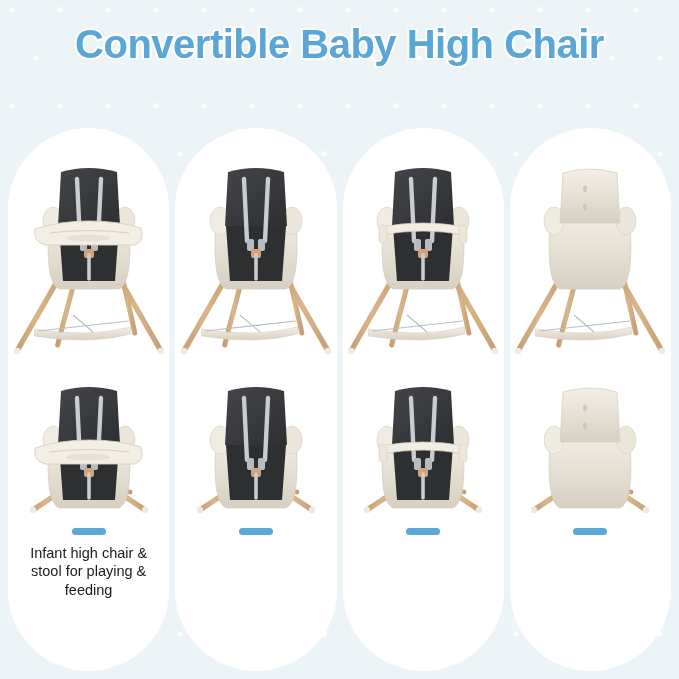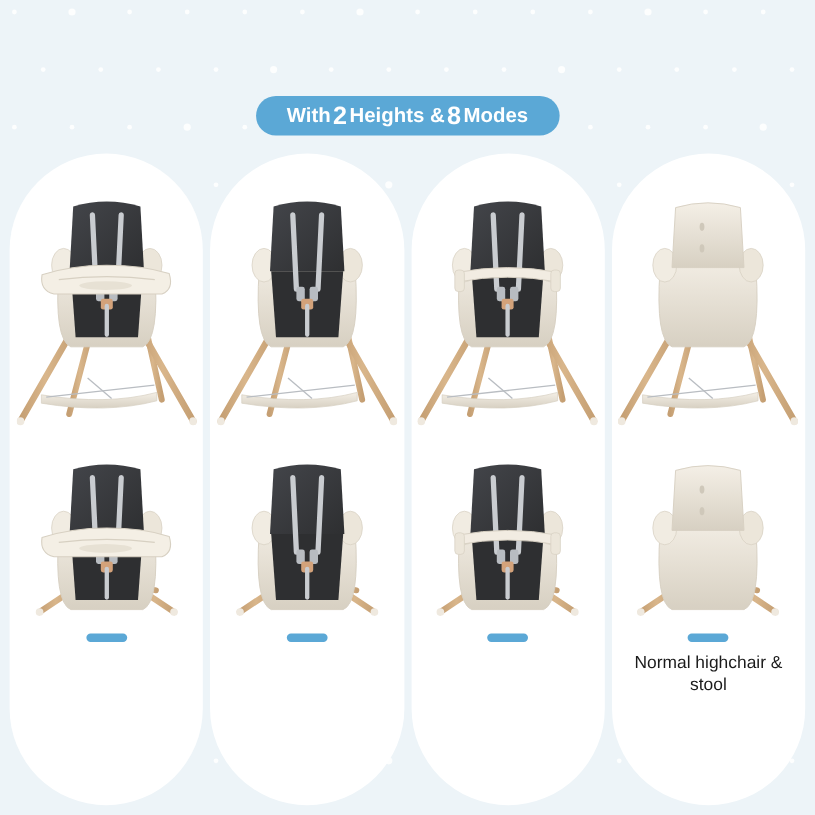--- a/index.html
+++ b/index.html
@@ -336,28 +336,22 @@
     <div class="dot" style="width: 4px; height: 4px; left: 370px; top: 632px;"></div>
     <div class="dot" style="width: 4px; height: 4px; left: 418px; top: 632px;"></div>
     <div class="dot" style="width: 4px; height: 4px; left: 466px; top: 632px;"></div>
     <div class="dot" style="width: 4px; height: 4px; left: 514px; top: 632px;"></div>
     <div class="dot" style="width: 6px; height: 6px; left: 561px; top: 631px;"></div>
     <div class="dot" style="width: 4px; height: 4px; left: 610px; top: 632px;"></div>
     <div class="dot" style="width: 4px; height: 4px; left: 658px; top: 632px;"></div>
   </div>
 
 <div id="header">
-
-  <div id="subtitle-badge">
-    <span class="bt">With </span>
-    <span class="num">2</span>
-    <span class="bt"> Heights &amp; </span>
-    <span class="num">8</span>
-    <span class="bt"> Modes</span>
-  </div>
+  <div id="page-title">Convertible Baby High Chair</div>
+
 </div>
 
 <div id="cards">
     <div class="card">
       <div class="chair-slot">
         <svg width="150" height="220" viewBox="0 0 150 220" xmlns="http://www.w3.org/2000/svg">
           <defs>
     <linearGradient id="wgttray-dark-cushion" x1="0" y1="0" x2="1" y2="0">
       <stop offset="0%" stop-color="#c59f73"></stop>
               <stop offset="45%" stop-color="#d9b68b"></stop>
@@ -475,20 +469,21 @@
                  Q 19 103 31 106
                  L 121 106
                  Q 131 102 127 89
                  Q 105 82 75 82
                  Q 45 82 21 90 Z" fill="#f4efe5" stroke="#d7d0c2" stroke-width="0.9"></path>
           <path d="M 35 94 Q 75 89 115 94" fill="none" stroke="#d7d0c2" stroke-width="1"></path>
           <ellipse cx="74" cy="99" rx="22" ry="3.6" fill="#e7e1d4"></ellipse>
         </svg>
       </div>
       <div class="dash"></div>
+      <div class="caption">Infant high chair &amp; stool for playing &amp; feeding</div>
     </div>
     <div class="card">
       <div class="chair-slot">
         <svg width="150" height="220" viewBox="0 0 150 220" xmlns="http://www.w3.org/2000/svg">
           <defs>
     <linearGradient id="wgtno-tray-dark-cushion" x1="0" y1="0" x2="1" y2="0">
       <stop offset="0%" stop-color="#c59f73"></stop>
               <stop offset="45%" stop-color="#d9b68b"></stop>
               <stop offset="100%" stop-color="#c59f73"></stop>
     </linearGradient>
@@ -806,15 +801,14 @@
           <ellipse cx="111" cy="82" rx="10" ry="14" fill="#ece6da" stroke="#d7d0c2" stroke-width="0.6"></ellipse>
           <path d="M 45 84
                  L 48 34
                  Q 75 26 102 34
                  L 105 84 Z" fill="url(#cgsplain-cream)" stroke="#d7d0c2" stroke-width="0.8"></path>
           <ellipse cx="70" cy="50" rx="2" ry="3.4" fill="#cfc8ba"></ellipse>
           <ellipse cx="70" cy="68" rx="2" ry="3.4" fill="#cfc8ba"></ellipse>
         </svg>
       </div>
       <div class="dash"></div>
-      <div class="caption">Normal highchair &amp; stool</div>
     </div>
   </div>
 
 </body></html>

